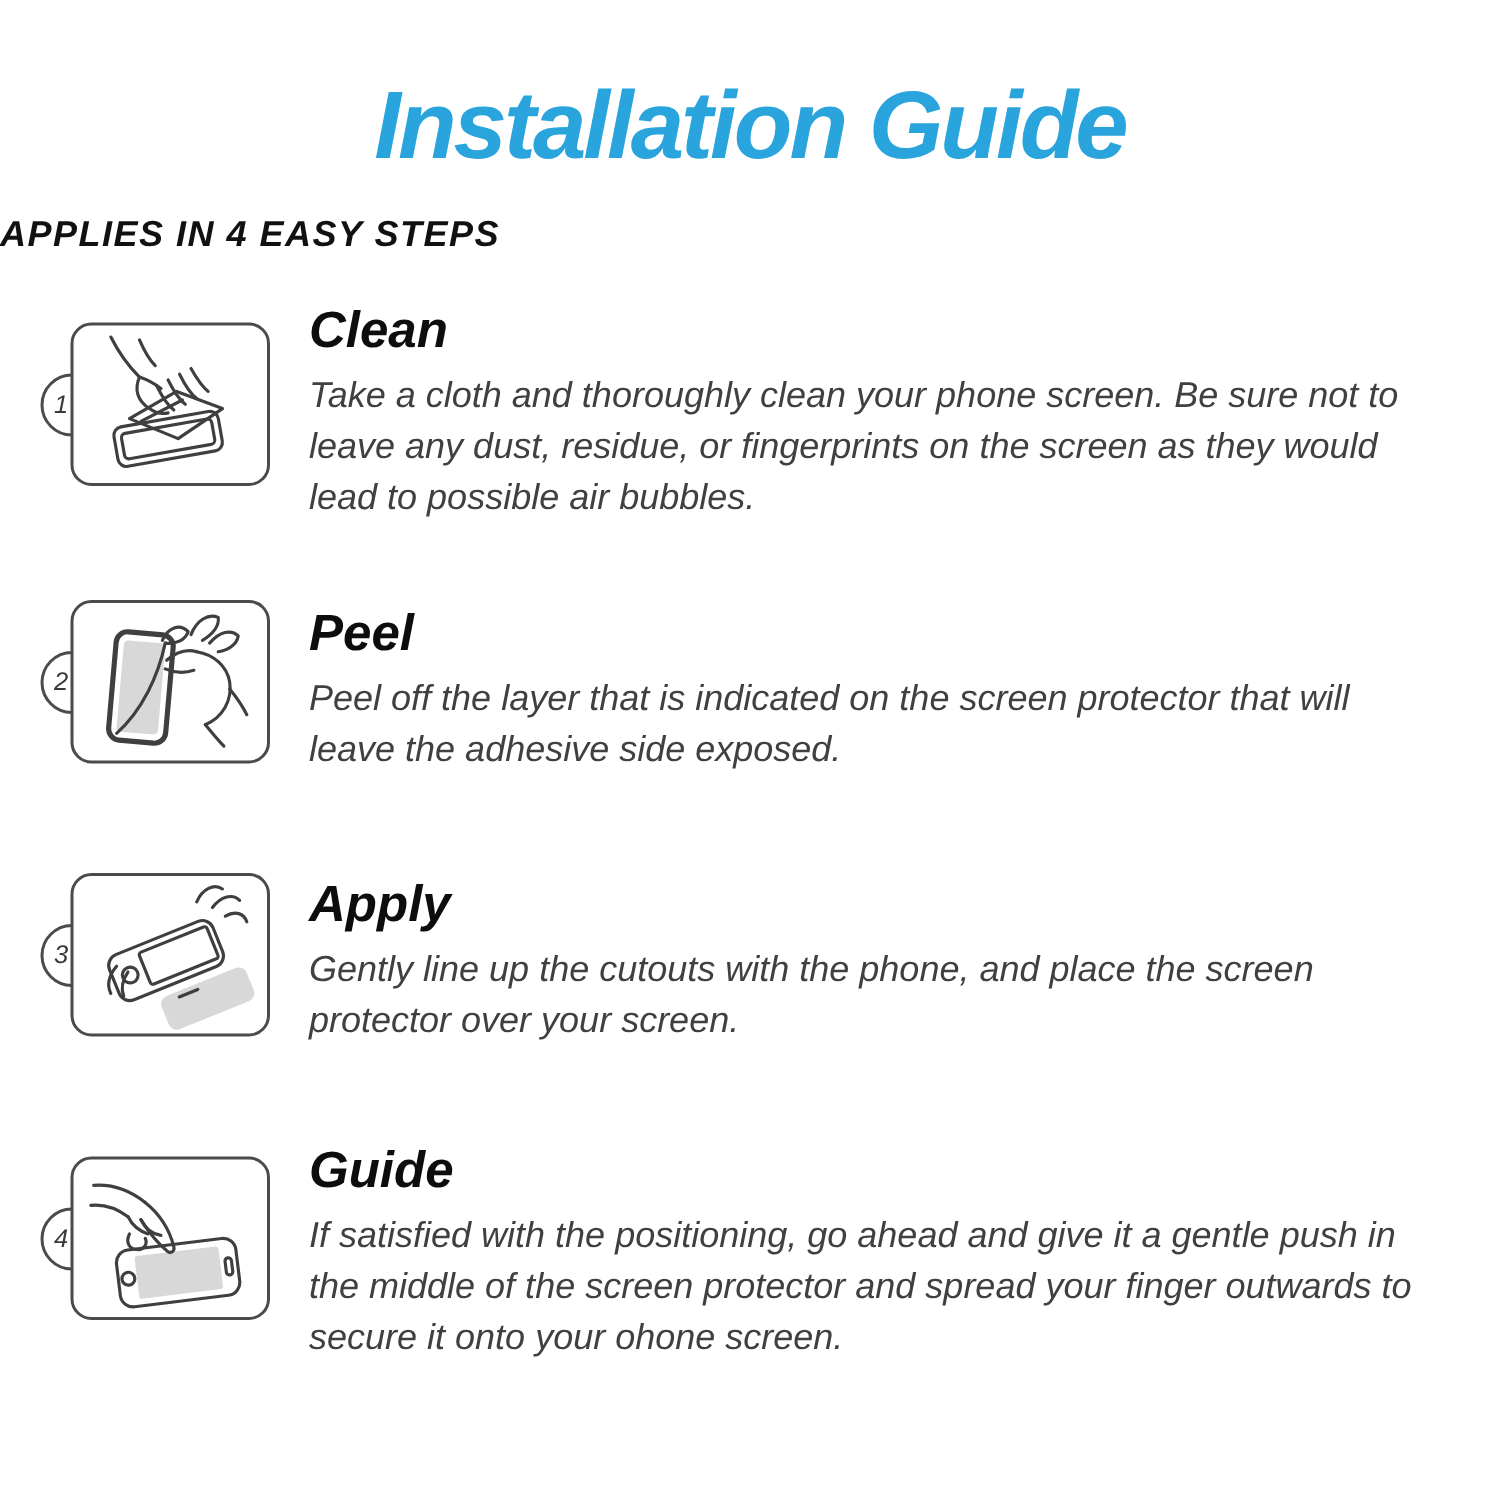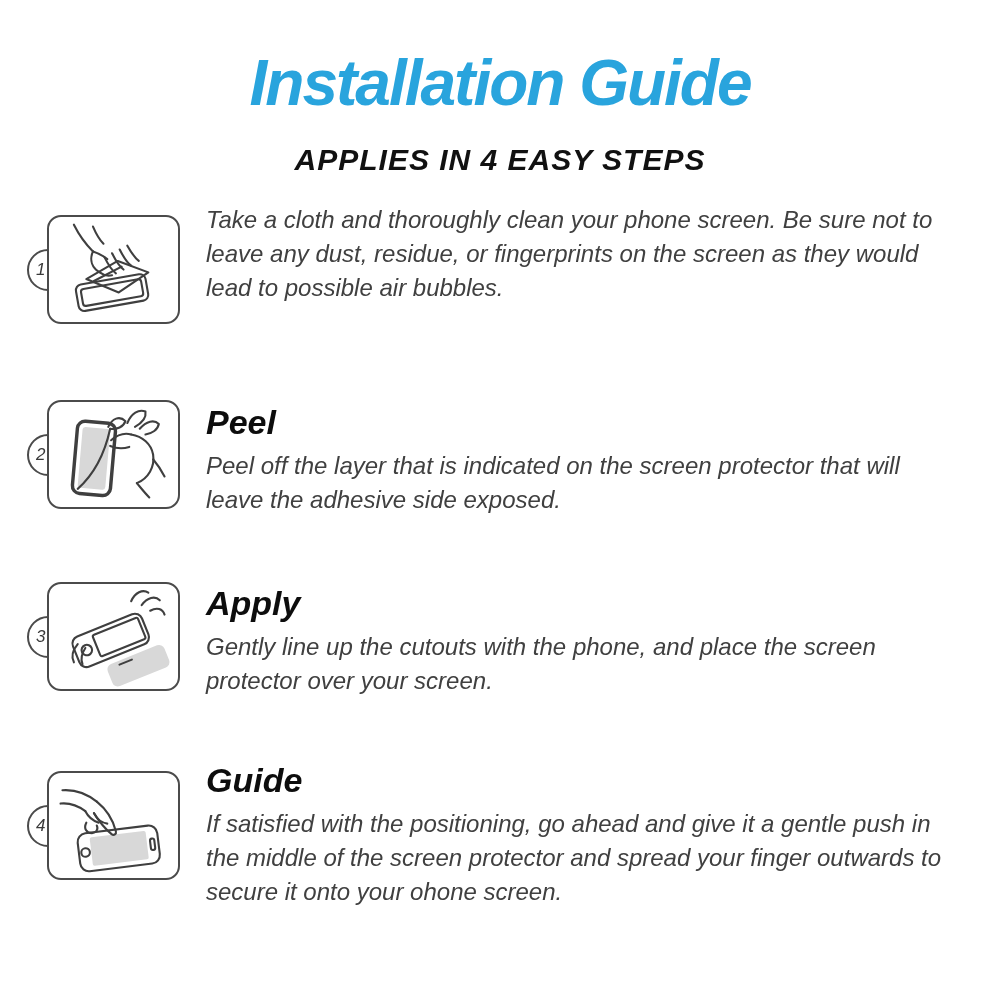--- a/index.html
+++ b/index.html
@@ -10,21 +10,21 @@
   }
   .page { position:absolute; inset:0;font-style:italic; }
 
   h1.title {
     position:absolute; top:46px; left:0; width:100%;
     text-align:center; font-size:64px; font-weight:700; letter-spacing:-2px;
     color:#29a4dd;
   }
   .subtitle {
     position:absolute; top:143px; left:0; width:100%;
-    text-align:center; font-size:30px; font-weight:600; letter-spacing:1px;
+    font-size:24px; font-weight:600; letter-spacing:1px;
     color:#111111;
   }
 
   .step { position:absolute; left:47px; display:flex; gap:26px; width:910px; }
   .s1 { top:203px; } .s2 { top:405px; } .s3 { top:586px; } .s4 { top:763px; }
   .s1 .iconwrap { margin-top:12px; }
   .s2 .iconwrap { margin-top:-5px; }
   .s3 .iconwrap { margin-top:-4px; }
   .s4 .iconwrap { margin-top:8px; }
 
@@ -77,20 +77,21 @@
           <path d="M45,35 C41,44 44,52 52,57 C56,60 61,61 65,60"></path>
           <path d="M45,35 C51,37 56,40 60,43"></path>
           <path d="M57,41 C61,49 65,55 69,58"></path>
           <path d="M65,37 C69,45 73,51 77,54"></path>
           <path d="M73,33 C77,41 81,47 85,50"></path>
           <path d="M81,29 C85,36 89,42 93,45"></path>
         </svg>
       </div>
     </div>
     <div class="txt">
+      <h2>Clean</h2>
       <p>Take a cloth and thoroughly clean your phone screen. Be sure not to leave any dust, residue, or fingerprints on the screen as they would lead to possible air bubbles.</p>
     </div>
   </section>
 
   <section class="step s2">
     <div class="iconwrap">
       <div class="tab">
         <span>2</span>
       </div>
       <div class="box">

